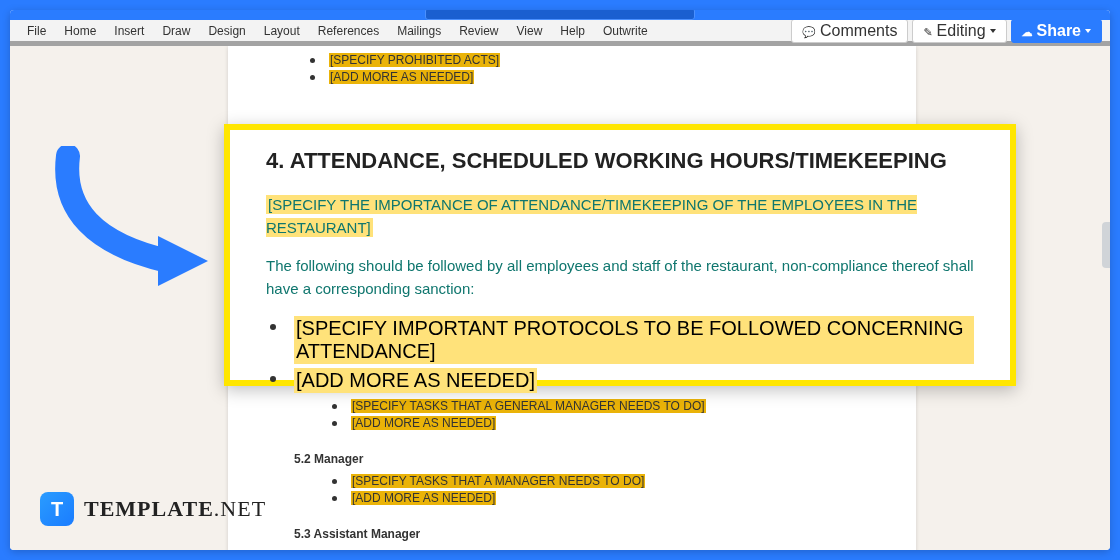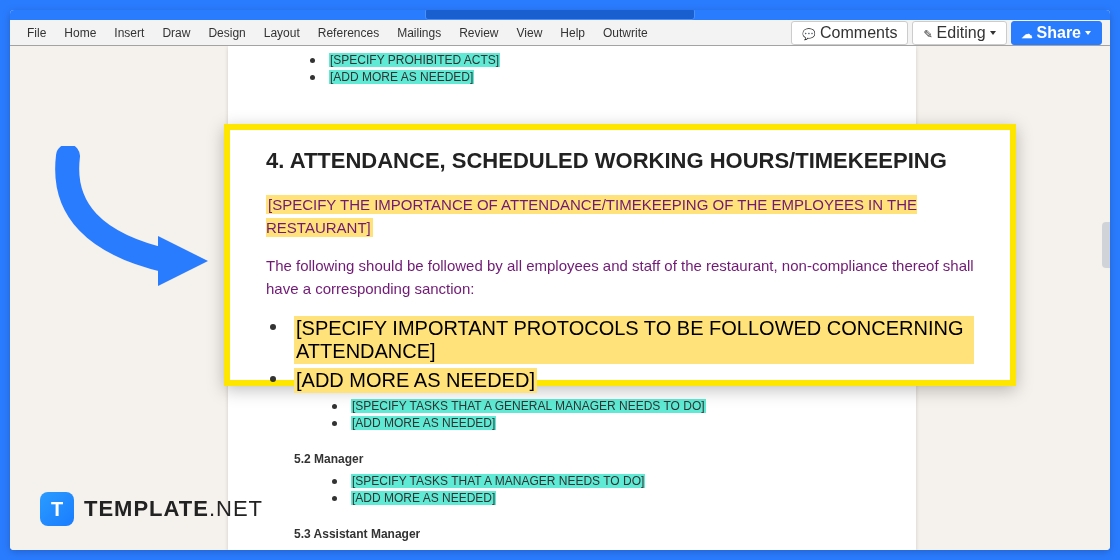--- a/index.html
+++ b/index.html
@@ -23,21 +23,21 @@
     left: 50%; transform: translateX(-50%);
     top: -2px;
     width: 270px; height: 12px;
     background: #1a5fd0;
     border-radius: 3px;
     border: 1px solid #4a90ff;
   }
   .menu-bar {
     height: 26px;
     background: #f3f3f3;
-    border-bottom: 1px solid #a3a3a3;
+    border-bottom: 5px solid #a3a3a3;
     display: flex;
     align-items: center;
     padding: 0 8px;
     font-size: 12px;
     color: #333;
   }
   .menu-item { padding: 4px 9px; cursor: pointer; }
   .menu-right { margin-left: auto; display: flex; gap: 4px; align-items: center; }
   .pill-btn {
     border: 1px solid #ccc;
@@ -79,21 +79,21 @@
     box-shadow: 0 1px 4px rgba(0,0,0,0.15);
     padding: 4px 36px 24px 36px;
     font-size: 12px;
     color: #333;
   }
   .bullet-row { display: flex; align-items: flex-start; margin: 3px 0; }
   .bullet-dot {
     width: 5px; height: 5px; background: #333; border-radius: 50%;
     margin-right: 14px; margin-top: 5px; flex-shrink: 0;
   }
-  .hl { background: #5eead4; padding: 0 1px; }
+  .hl { background: #eab308; padding: 0 1px; }
   .indent-1 { margin-left: 46px; }
   .indent-2 { margin-left: 68px; }
   .subhead { font-weight: bold; font-size: 12px; margin: 22px 0 8px 0; }
   .sub1 { margin-left: 30px; }
   .highlight-callout {
     position: absolute;
     left: 214px;
     top: 78px;
     width: 792px;
     height: 262px;
@@ -103,21 +103,21 @@
     padding: 18px 36px;
   }
   .callout-title {
     font-size: 22px;
     font-weight: bold;
     color: #222;
     margin-bottom: 20px;
   }
   .callout-text {
     font-size: 15px;
-    color: #701a75;
+    color: #0f766e;
     line-height: 1.5;
     margin-bottom: 16px;
   }
   .callout-hl { background: #ffe27a; padding: 1px 2px; }
   .callout-list { margin-top: 8px; }
   .callout-list-item { display: flex; margin: 4px 0; font-size: 20px; }
   .callout-bullet {
     width: 6px; height: 6px; background: #333; border-radius: 50%;
     margin-right: 18px; margin-top: 8px; flex-shrink: 0; margin-left: 4px;
   }
@@ -141,20 +141,21 @@
     align-items: center;
     justify-content: center;
     color: #fff;
     font-weight: bold;
     font-size: 20px;
   }
   .logo-text {
     font-size: 22px;
     letter-spacing: 1px;
     color: #222;
+    font-family: Liberation Serif, serif;
   }
   .logo-text b { font-weight: 900; }
   .scroll-tab {
     position: absolute;
     right: -2px;
     top: 176px;
     width: 10px;
     height: 46px;
     background: #d0d4d8;
     border-radius: 4px 0 0 4px;

